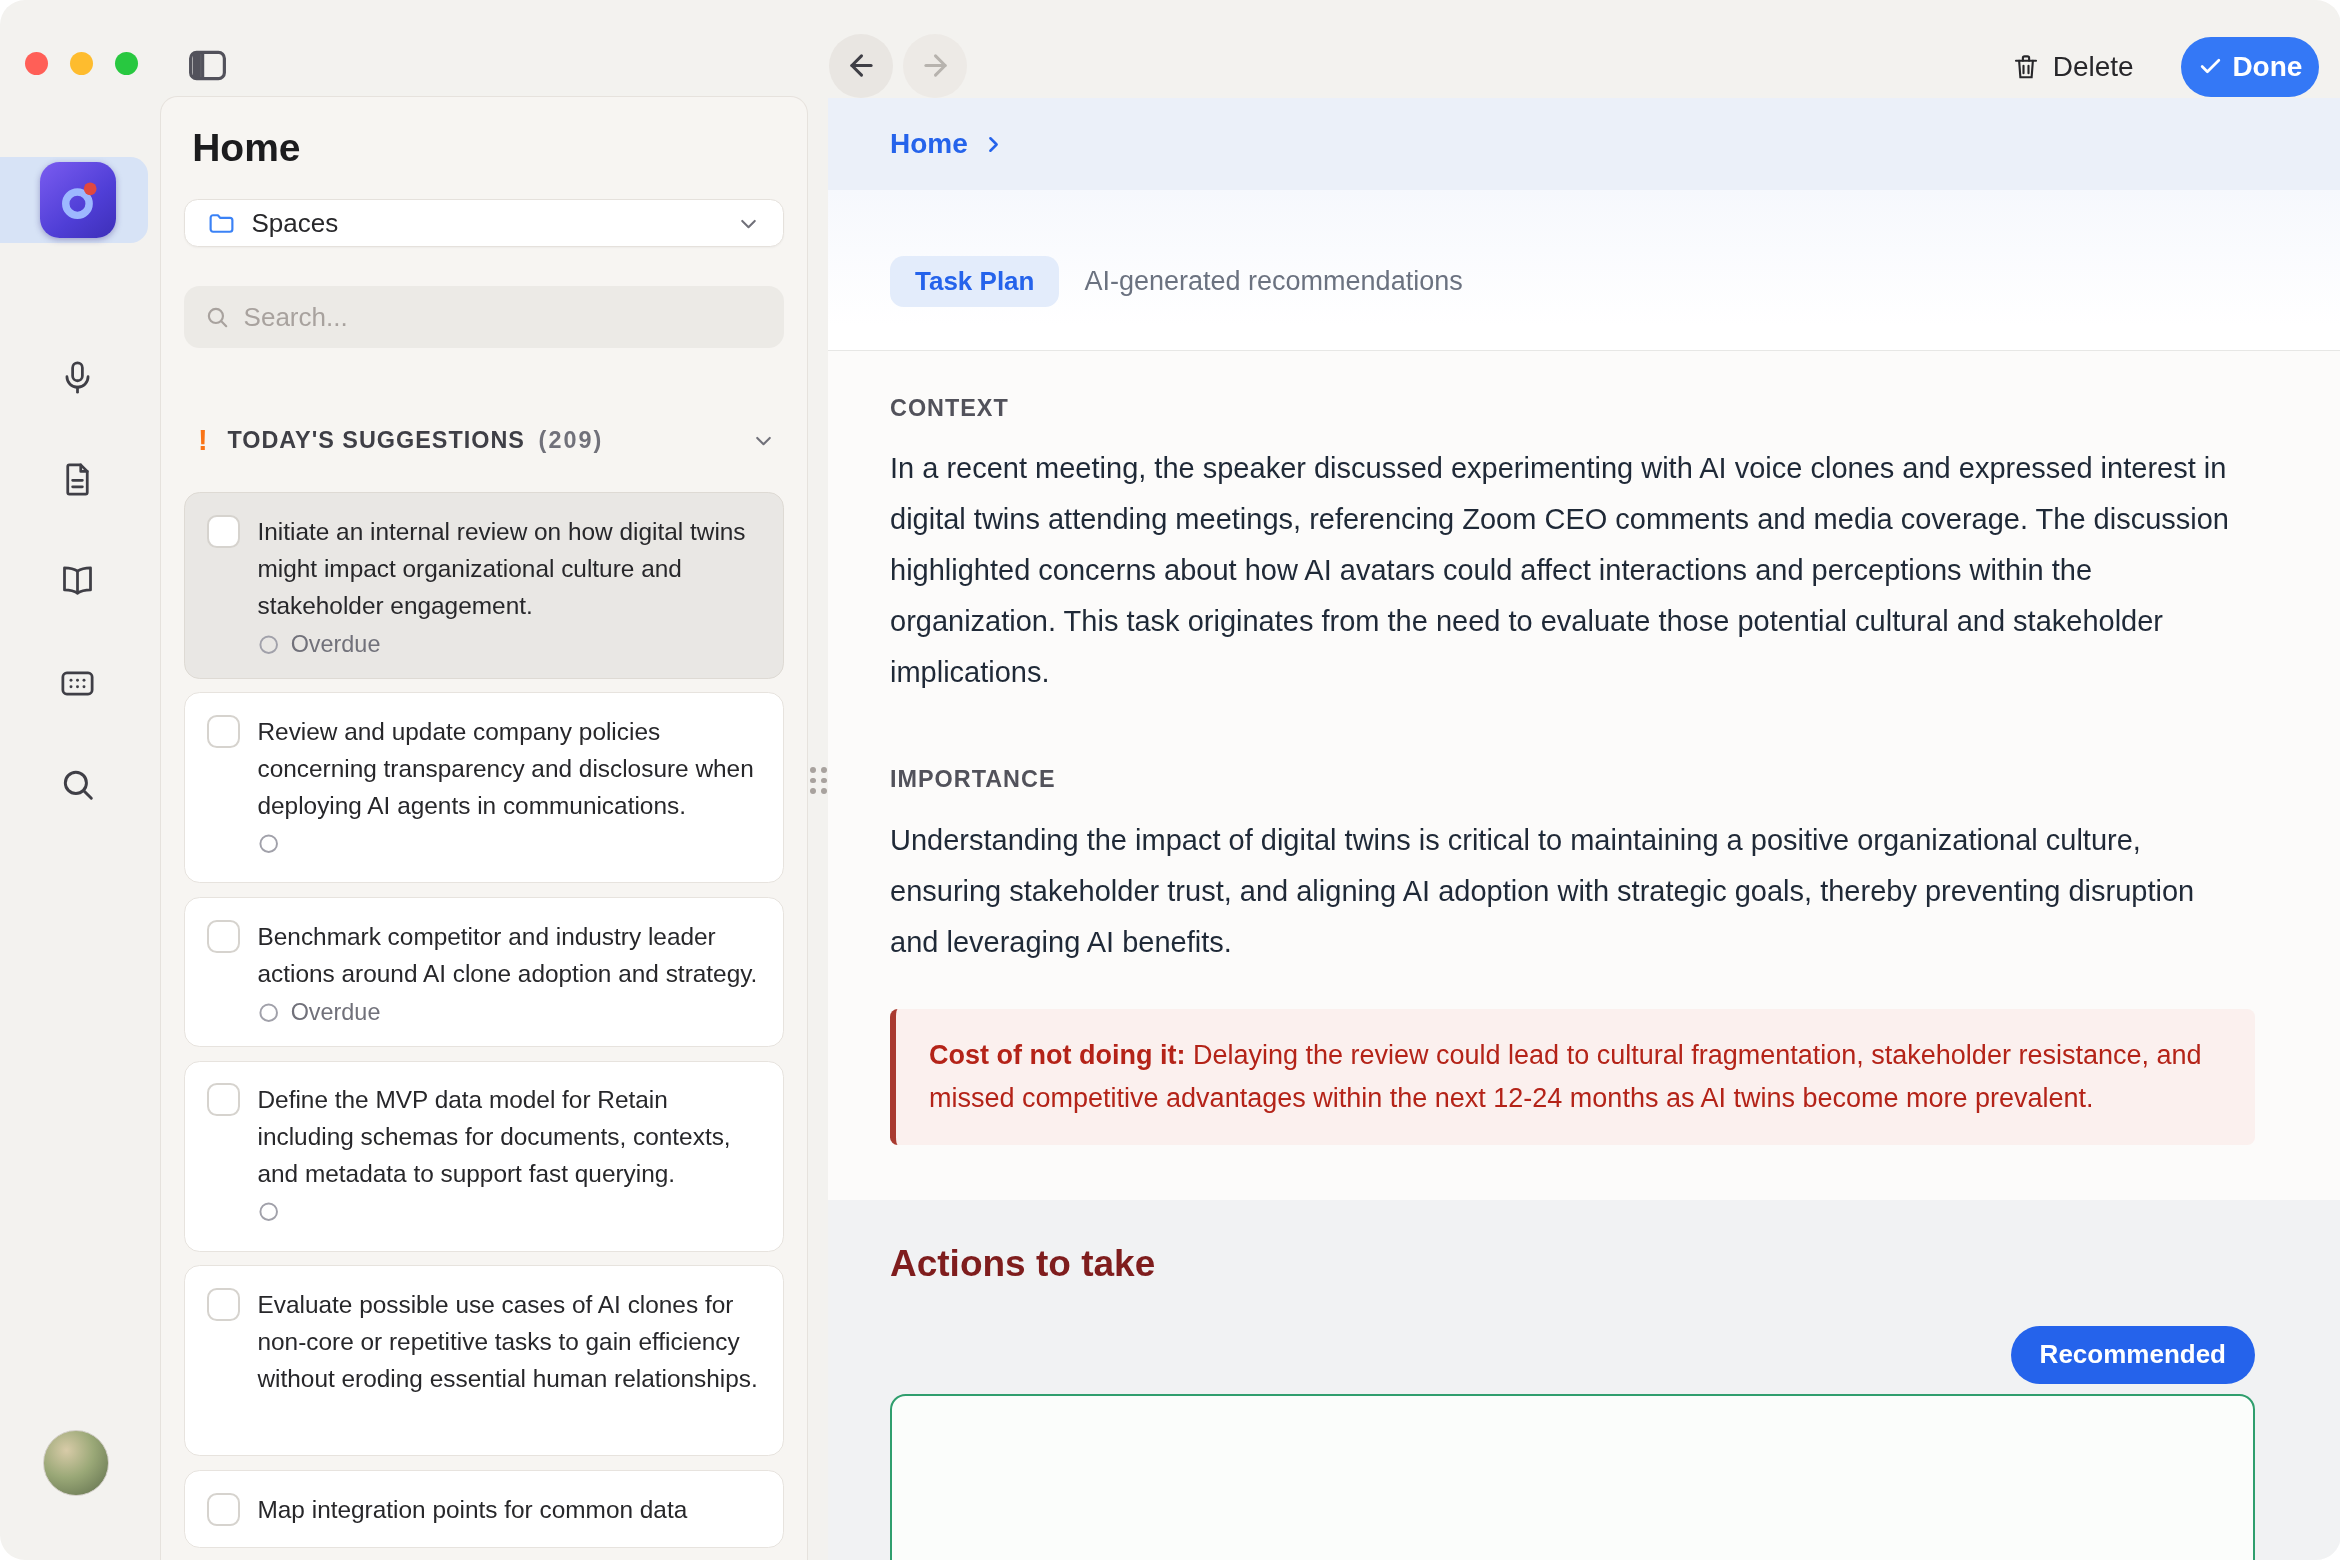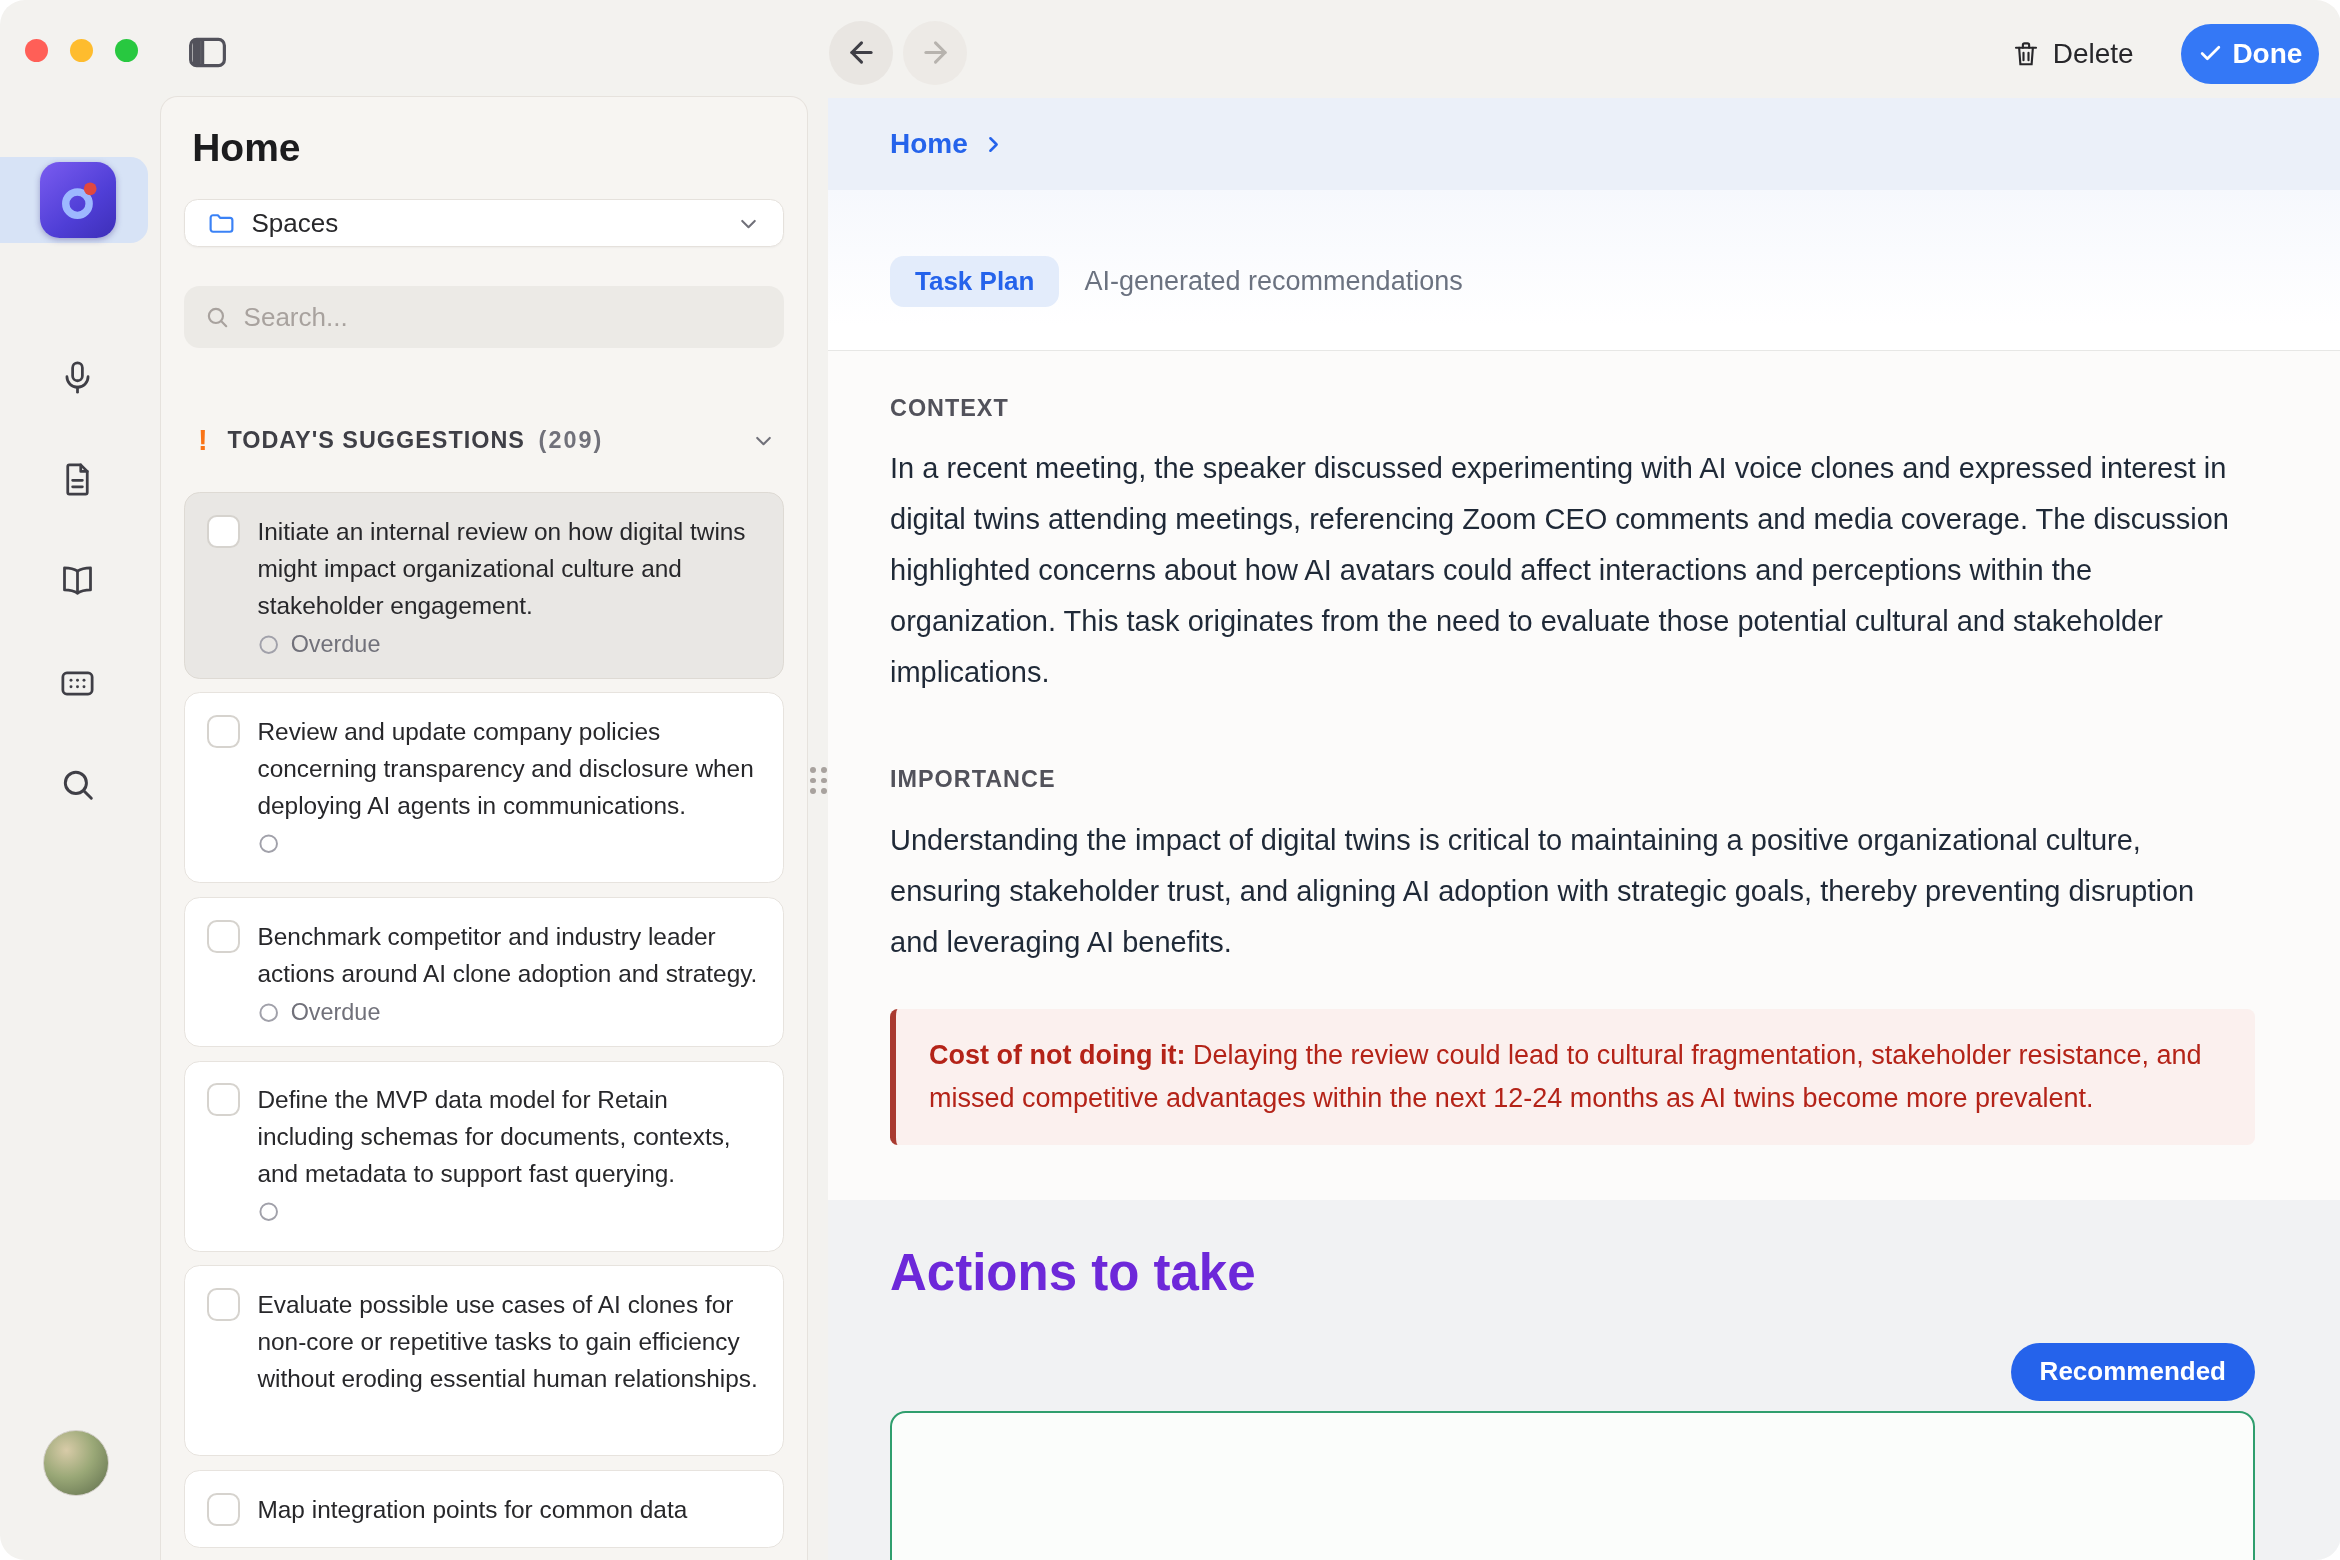--- a/index.html
+++ b/index.html
@@ -6,21 +6,21 @@
   html,body { width:2341px; height:1560px; background:#ffffff; }
   body { font-family:"Liberation Sans", sans-serif; }
 
   .window {
     position:relative; width:2341px; height:1560px;
     background:#f3f2ef; border-radius:25px; overflow:hidden;
     color:#1f2937;
   }
 
   
-  .topbar { position:absolute; top:4px; left:0; width:100%; height:98px; }
+  .topbar { position:absolute; top:17px; left:0; width:100%; height:98px; }
   .traffic { position:absolute; top:35px; left:25px; display:flex; gap:21.5px; }
   .traffic span { width:23.4px; height:23.4px; border-radius:50%; display:block; }
   .t-close{ background:#ff5f57; } .t-min{ background:#febc2e; } .t-max{ background:#28c840; }
 
   .toggle-btn { position:absolute; left:185px; top:26px; width:45px; height:45px; color:#52525b; cursor:pointer; }
   .toggle-btn svg { width:45px; height:45px; }
 
   .nav-btn { position:absolute; top:16.6px; width:64px; height:64px; border-radius:50%;
     background:#e9e6e2; display:flex; align-items:center; justify-content:center; }
   .nav-back { left:829px; color:#3f3f46; }
@@ -117,21 +117,21 @@
   .doc-body { background:#fcfbfa; padding:0 86px 55px 62px; flex:none; }
   .sec-heading { margin-top:68px; font-size:23.4px; font-weight:700; letter-spacing:1px; color:#52525b; }
   .sec-para { margin-top:21.5px; font-size:29px; line-height:51px; color:#1f2937; max-width:1348px; }
 
   .warn-box { margin-top:41px; max-width:1367px; background:#fbf0ee;
     border-left:6.8px solid #a93a30; border-radius:7.8px; padding:25px 33px;
     font-size:27px; line-height:43px; color:#b42318; }
   .warn-box b { font-weight:700; }
 
   .actions-sec { background:#f1f2f3; flex:1; padding:43px 86px 0 62px; }
-  .actions-heading { font-size:51px; font-weight:700; color:#6d28d9; }
+  .actions-heading { font-size:37px; font-weight:700; color:#7f1d1d; }
   .rec-row { display:flex; justify-content:flex-end; margin-top:41px; }
   .rec-pill { background:#2563eb; color:#ffffff; font-size:26px; font-weight:700;
     padding:13.7px 29px; border-radius:974px; cursor:pointer; }
   .proposal-card { margin-top:9.8px; background:#fbfdfb; border:2px solid #2f9e6d;
     border-radius:15.6px; height:293px; padding:23.4px 33px; display:flex; align-items:flex-start; gap:31px; }
 </style>
 </head>
 <body>
 
 <div class="window">

